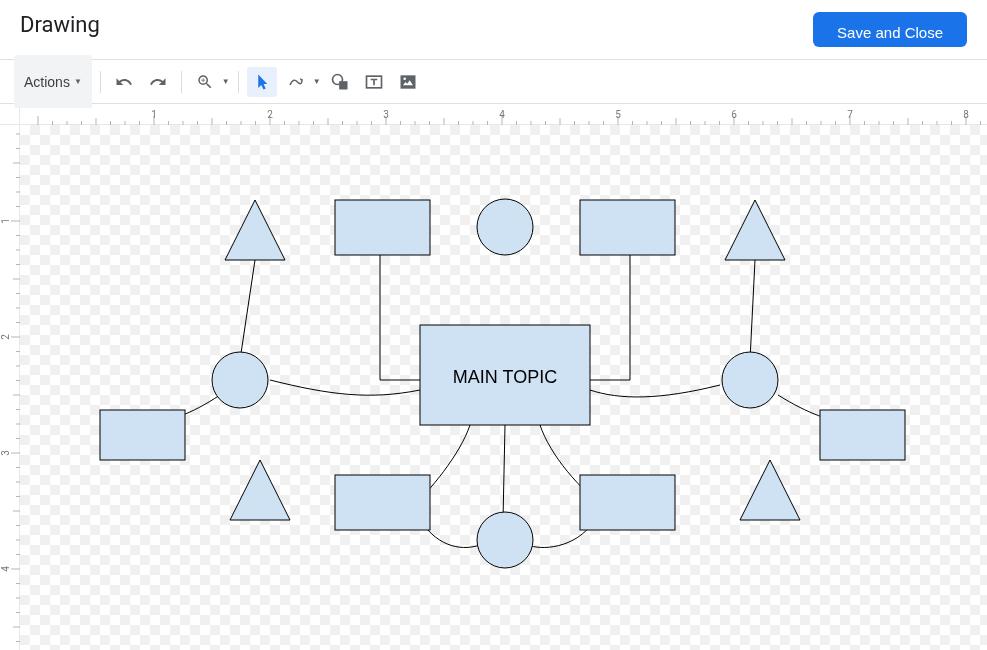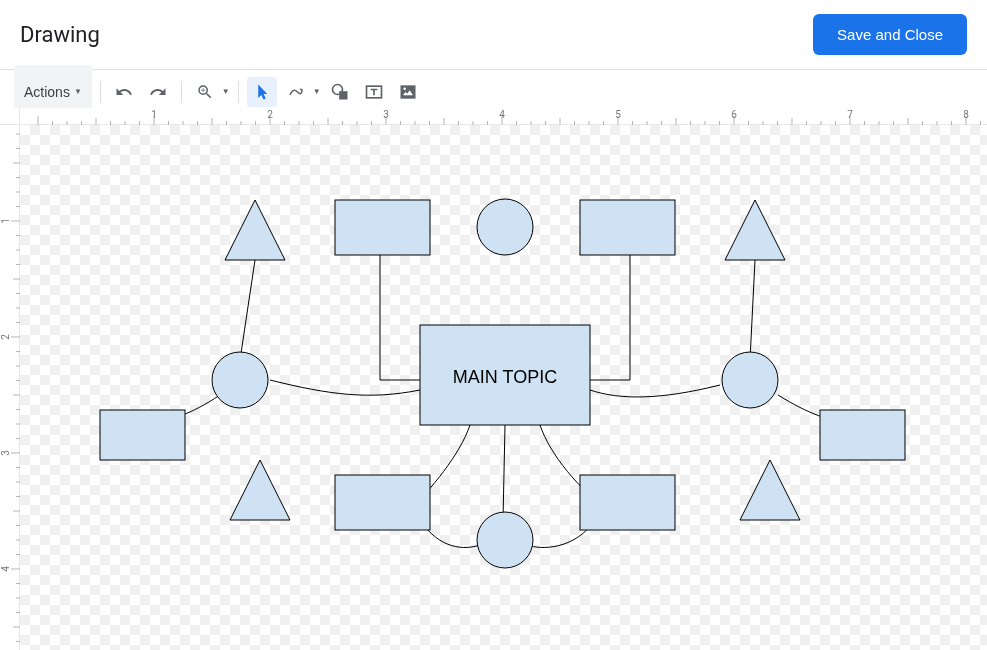--- a/index.html
+++ b/index.html
@@ -6,24 +6,23 @@
   body {
     margin: 0;
     font-family: "Google Sans", Roboto, Arial, sans-serif;
     background: #fff;
     width: 987px;
     height: 650px;
     overflow: hidden;
   }
   .header {
     display: flex;
-    align-items: center;
     padding: 12px 20px;
     border-bottom: 1px solid #e0e0e0;
-    height: 70px;
+    height: 60px;
   }
   .title {
     font-size: 22px;
     color: #202124;
     font-weight: 400;
   }
   .autosave {
     margin-left: 180px;
     font-size: 14px;
     color: #5f6368;

